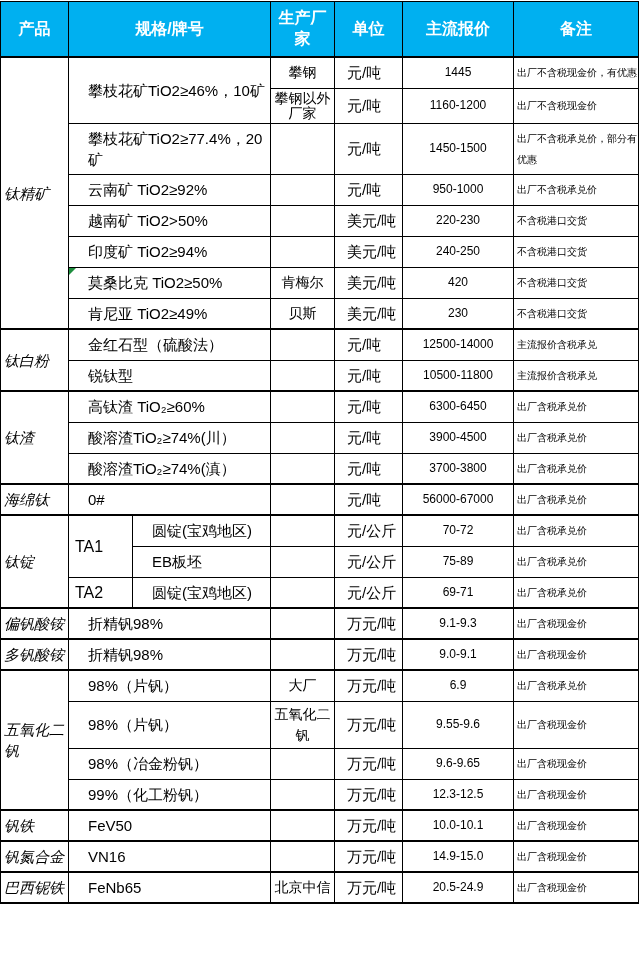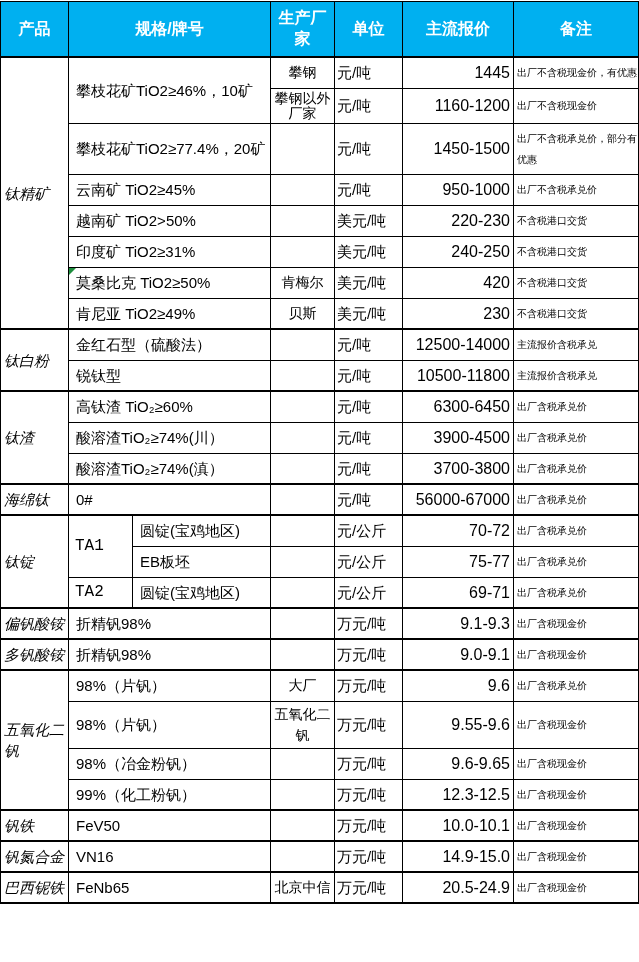--- a/index.html
+++ b/index.html
@@ -42,26 +42,26 @@
     font-size: 15px;
     line-height: 21px;
     padding: 4px 3px;
     vertical-align: middle;
     height: 31px;
     overflow-wrap: break-word;
     position: relative;
   }
   tr.group-top td { border-top: 2px solid var(--border); }
   .cell-product { text-align: left; padding: 4px 3px; font-style: italic; }
-  .cell-spec, .cell-spec_form { text-align: left; padding-left: 7px; }
-  .cell-spec_grade { text-align: left; padding-left: 6px; font-size: 16px; font-family: Liberation Mono, monospace; }
+  .cell-spec, .cell-spec_form { text-align: left; padding-left: 19px; }
+  .cell-spec_grade { text-align: left; padding-left: 6px; font-size: 16px; }
   .cell-producer { text-align: center; font-size: 14px; padding: 2px 1px; }
   .cell-producer.small { font-size: 14px; line-height: 15px; }
-  .cell-unit { text-align: left; padding-left: 2px; }
-  .cell-price { text-align: right; font-size: 16px; }
+  .cell-unit { text-align: left; padding-left: 12px; }
+  .cell-price { text-align: center; font-size: 12px; }
   .cell-note { text-align: left; padding-left: 3px; padding-right: 1px; font-size: 10px; }
   .marker {
     position: absolute; top: 0; left: 0;
     width: 0; height: 0;
     border-top: 7px solid var(--marker);
     border-right: 7px solid transparent;
   }
 </style>
 </head>
 <body>
@@ -103,35 +103,35 @@
           <td class="cell-note"><span>出厂不含税现金价</span></td>
         </tr>
         <tr>
           <td class="cell-spec" colspan="2"><span>攀枝花矿TiO2≥77.4%，20矿</span></td>
           <td class="cell-producer"><span></span></td>
           <td class="cell-unit"><span>元/吨</span></td>
           <td class="cell-price"><span>1450-1500</span></td>
           <td class="cell-note"><span>出厂不含税承兑价，部分有优惠</span></td>
         </tr>
         <tr>
-          <td class="cell-spec" colspan="2"><span>云南矿 TiO2≥45%</span></td>
+          <td class="cell-spec" colspan="2"><span>云南矿 TiO2≥92%</span></td>
           <td class="cell-producer"><span></span></td>
           <td class="cell-unit"><span>元/吨</span></td>
           <td class="cell-price"><span>950-1000</span></td>
           <td class="cell-note"><span>出厂不含税承兑价</span></td>
         </tr>
         <tr>
           <td class="cell-spec" colspan="2"><span>越南矿 TiO2&gt;50%</span></td>
           <td class="cell-producer"><span></span></td>
           <td class="cell-unit"><span>美元/吨</span></td>
           <td class="cell-price"><span>220-230</span></td>
           <td class="cell-note"><span>不含税港口交货</span></td>
         </tr>
         <tr>
-          <td class="cell-spec" colspan="2"><span>印度矿 TiO2≥31%</span></td>
+          <td class="cell-spec" colspan="2"><span>印度矿 TiO2≥94%</span></td>
           <td class="cell-producer"><span></span></td>
           <td class="cell-unit"><span>美元/吨</span></td>
           <td class="cell-price"><span>240-250</span></td>
           <td class="cell-note"><span>不含税港口交货</span></td>
         </tr>
         <tr>
           <td class="cell-spec" colspan="2"><span class="marker"></span><span>莫桑比克 TiO2≥50%</span></td>
           <td class="cell-producer"><span>肯梅尔</span></td>
           <td class="cell-unit"><span>美元/吨</span></td>
           <td class="cell-price"><span>420</span></td>
@@ -195,21 +195,21 @@
           <td class="cell-spec_form"><span>圆锭(宝鸡地区)</span></td>
           <td class="cell-producer"><span></span></td>
           <td class="cell-unit"><span>元/公斤</span></td>
           <td class="cell-price"><span>70-72</span></td>
           <td class="cell-note"><span>出厂含税承兑价</span></td>
         </tr>
         <tr>
           <td class="cell-spec_form"><span>EB板坯</span></td>
           <td class="cell-producer"><span></span></td>
           <td class="cell-unit"><span>元/公斤</span></td>
-          <td class="cell-price"><span>75-77</span></td>
+          <td class="cell-price"><span>75-89</span></td>
           <td class="cell-note"><span>出厂含税承兑价</span></td>
         </tr>
         <tr>
           <td class="cell-spec_grade"><span>TA2</span></td>
           <td class="cell-spec_form"><span>圆锭(宝鸡地区)</span></td>
           <td class="cell-producer"><span></span></td>
           <td class="cell-unit"><span>元/公斤</span></td>
           <td class="cell-price"><span>69-71</span></td>
           <td class="cell-note"><span>出厂含税承兑价</span></td>
         </tr>
@@ -227,21 +227,21 @@
           <td class="cell-producer"><span></span></td>
           <td class="cell-unit"><span>万元/吨</span></td>
           <td class="cell-price"><span>9.0-9.1</span></td>
           <td class="cell-note"><span>出厂含税现金价</span></td>
         </tr>
         <tr class="group-top">
           <td class="cell-product" rowspan="4"><span>五氧化二钒</span></td>
           <td class="cell-spec" colspan="2"><span>98%（片钒）</span></td>
           <td class="cell-producer"><span>大厂</span></td>
           <td class="cell-unit"><span>万元/吨</span></td>
-          <td class="cell-price"><span>9.6</span></td>
+          <td class="cell-price"><span>6.9</span></td>
           <td class="cell-note"><span>出厂含税承兑价</span></td>
         </tr>
         <tr>
           <td class="cell-spec" colspan="2"><span>98%（片钒）</span></td>
           <td class="cell-producer"><span>五氧化二钒</span></td>
           <td class="cell-unit"><span>万元/吨</span></td>
           <td class="cell-price"><span>9.55-9.6</span></td>
           <td class="cell-note"><span>出厂含税现金价</span></td>
         </tr>
         <tr>

